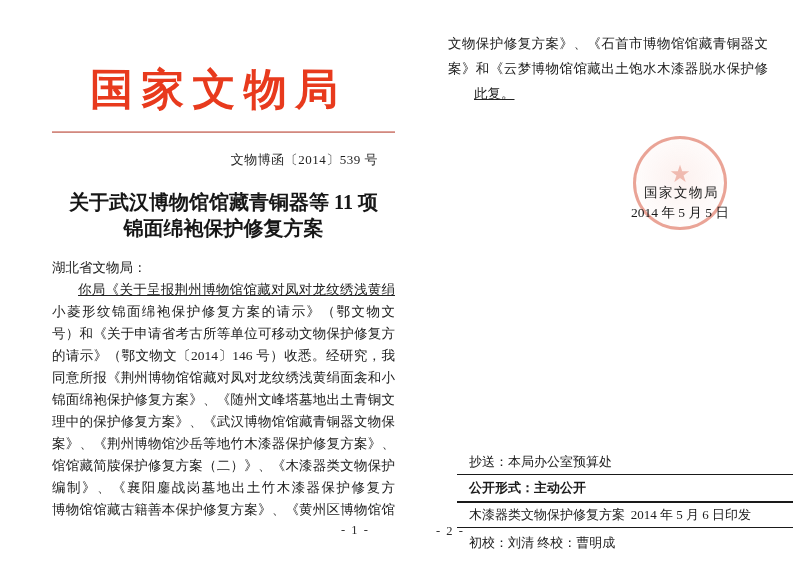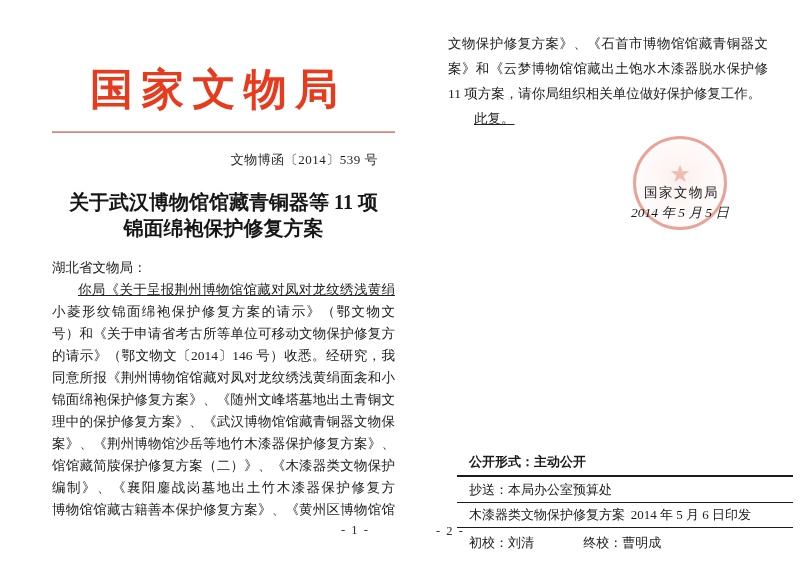--- a/index.html
+++ b/index.html
@@ -83,39 +83,39 @@
     font-family: "DejaVu Sans", sans-serif;
   }
   .sig-agency {
     position: absolute;
     left: 196px; top: 184px;
     font-size: 13.5px; letter-spacing: 1.5px; color: #1b1b1b;
   }
   .sig-date {
     position: absolute;
     left: 183px; top: 204px;
-    font-size: 13.5px; color: #1b1b1b; font-style: italic;
+    font-size: 13.5px; color: #1b1b1b;
   }
 
   .footer {
     position: absolute;
     left: 9px; top: 449px; width: 336px;
     font-size: 13px; color: #1b1b1b;
   }
   .frow { padding: 4px 0 3px 12px; }
   .frow-publicity { font-weight: bold; border-bottom: 2px solid #1a1a1a; padding-bottom: 4px; }
   .frow-cc { border-bottom: 1px solid #1a1a1a; }
   .frow-issuer {
     border-bottom: 1px solid #1a1a1a;
     display: flex; justify-content: space-between;
     padding-top: 3px;
   }
   .print-date { margin-right: 42px; }
   .frow-proof { padding-top: 6px; }
-  .final-proof { margin-left: 46px; }
+  .final-proof { }
 </style>
 </head>
 <body>
 
 <div class="canvas">
 
   <section class="page page1">
     <div class="agency-header">国家文物局</div>
 
     <div class="red-rule"></div>
@@ -142,34 +142,33 @@
       <div class="line jf">博物馆馆藏古籍善本保护修复方案》、《黄州区博物馆馆藏木漆器</div>
     </div>
 
     <div class="pagenum pn1">- 1 -</div>
   </section>
 
   <section class="page page2">
     <div class="body-block p2-body">
       <div class="line jf">文物保护修复方案》、《石首市博物馆馆藏青铜器文物保护修复方</div>
       <div class="line jf">案》和《云梦博物馆馆藏出土饱水木漆器脱水保护修复方案》等</div>
-      <div class="line">11 项方案，请你局组织相关单位做好保护修复工作。</div>
       <div class="line indent">此复。</div>
     </div>
 
     <div class="seal">
       <span class="seal-star">★</span>
     </div>
 
     <div class="sig-agency">国家文物局</div>
     <div class="sig-date">2014 年 5 月 5 日</div>
 
     <div class="footer">
+      <div class="frow frow-cc">抄送：本局办公室预算处</div>
       <div class="frow frow-publicity">公开形式：主动公开</div>
-      <div class="frow frow-cc">抄送：本局办公室预算处</div>
       <div class="frow frow-issuer">
         <span>木漆器类文物保护修复方案</span>
         <span class="print-date">2014 年 5 月 6 日印发</span>
       </div>
       <div class="frow frow-proof">
         <span>初校：刘清</span>
         <span class="final-proof">终校：曹明成</span>
       </div>
     </div>
 

